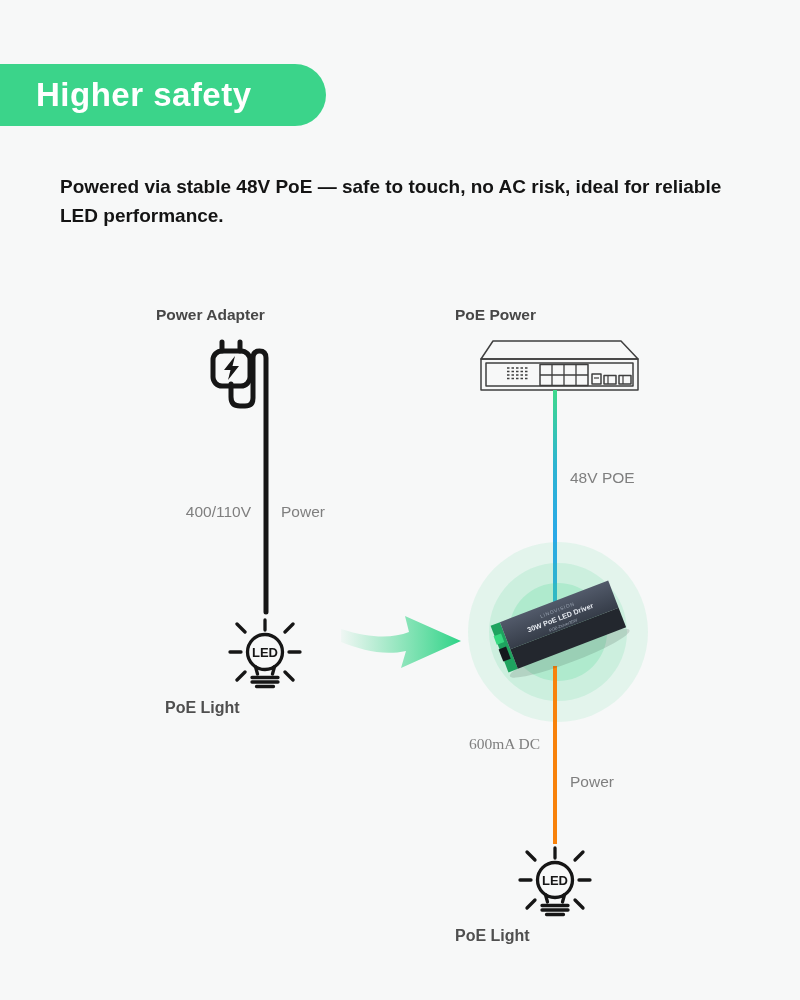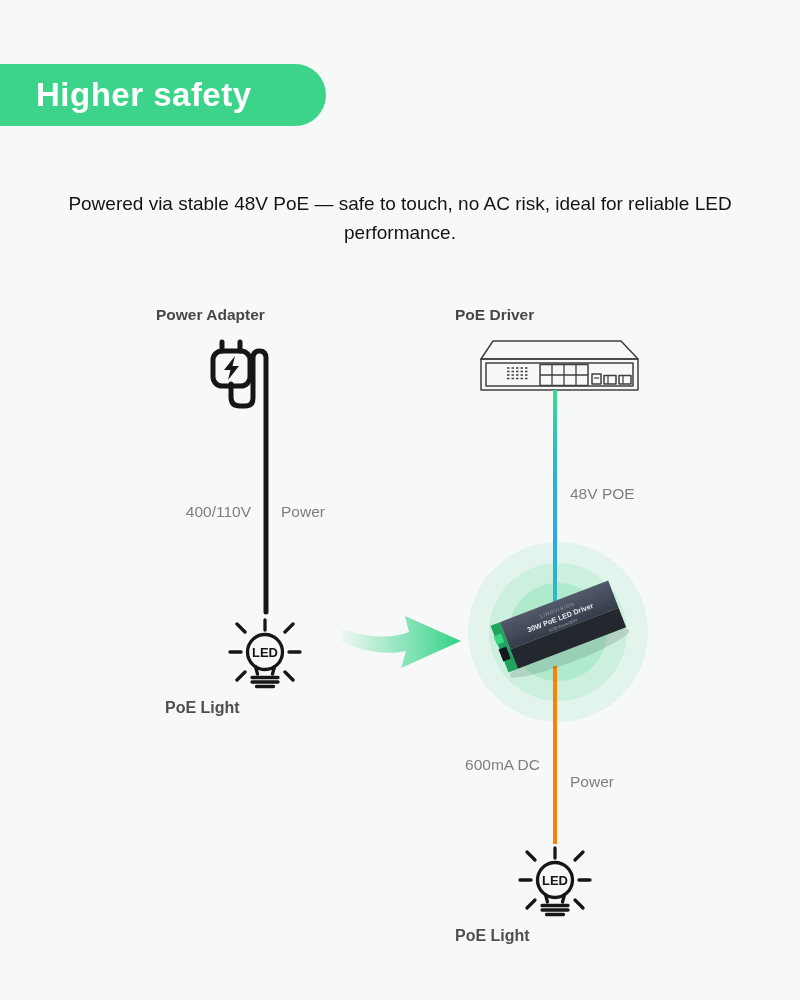--- a/index.html
+++ b/index.html
@@ -19,24 +19,25 @@
     padding-left:36px;
     background:#3bd48a;
     border-radius:0 31px 31px 0;
     color:#ffffff;
     font-size:33px;font-weight:bold;
     line-height:62px;
     letter-spacing:0.5px;
     white-space:nowrap;
   }
   .subtitle{
-    position:absolute;left:60px;top:189px;width:680px;
-    text-align:center;
+    position:absolute;left:60px;top:172px;width:680px;
+    text-align:left;
     font-size:19px;line-height:29px;
     color:#141414;
+    font-weight:bold;
   }
   .lbl{position:absolute;white-space:nowrap;}
   .label-bold{font-weight:bold;font-size:15.5px;color:#474747;}
   .label-gray{font-size:15.5px;color:#7f7f7f;}
   .center200{width:200px;}
   .right100{width:100px;text-align:right;}
   svg.diagram{position:absolute;left:0;top:0;}
 </style>
 </head>
 <body>
@@ -128,29 +129,29 @@
     <path d="M341 629 C372 639 393 638 409 632 L405 616 L461 641 L401 668 L406 651 C383 656 362 650 341 642 Z" fill="url(#arrowGrad)"></path>
 
     <g>
       <use href="#bulb-shape" transform="translate(555,880)"></use>
       <text x="555" y="885" text-anchor="middle" font-size="13" font-weight="bold" fill="#161616">LED</text>
     </g>
   </svg>
 
   <div class="lbl label-bold center200" style="left:156px;top:306px;">Power Adapter</div>
 
-  <div class="lbl label-bold center200" style="left:455px;top:306px;">PoE Driver</div>
+  <div class="lbl label-bold center200" style="left:455px;top:306px;">PoE Power</div>
 
   <div class="lbl label-gray right100" style="left:151px;top:503px;">400/110V</div>
 
   <div class="lbl label-gray" style="left:281px;top:503px;">Power</div>
 
-  <div class="lbl label-gray" style="left:570px;top:485px;">48V POE</div>
+  <div class="lbl label-gray" style="left:570px;top:469px;">48V POE</div>
 
-  <div class="lbl label-gray right100" style="left:440px;top:756px;">600mA DC</div>
+  <div class="lbl label-gray right100" style="left:440px;top:735px;font-family:Liberation Serif, serif;">600mA DC</div>
 
   <div class="lbl label-gray" style="left:570px;top:773px;">Power</div>
 
   <div class="lbl label-bold center200" style="left:165px;top:699px;font-size:16px;color:#4f4f4f;">PoE Light</div>
 
   <div class="lbl label-bold center200" style="left:455px;top:927px;font-size:16px;color:#4f4f4f;">PoE Light</div>
 
 </div>
 
 </body></html>

